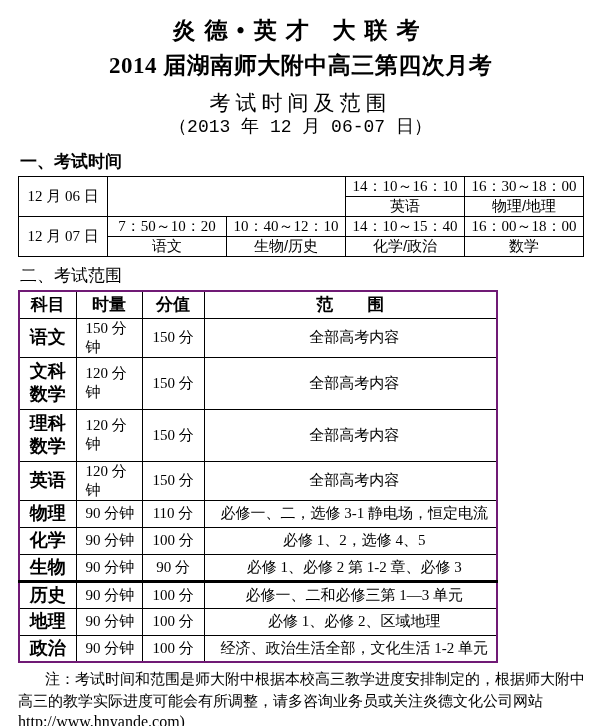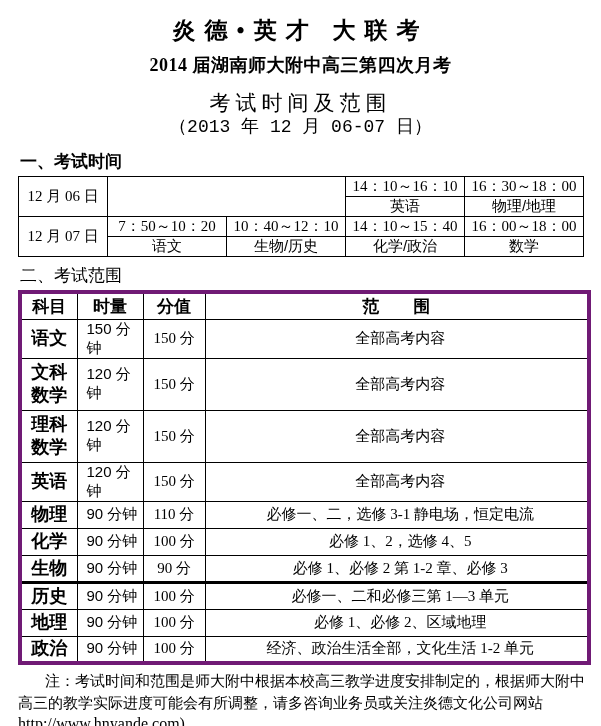--- a/index.html
+++ b/index.html
@@ -16,21 +16,21 @@
     text-align: center;
     font-family: "Liberation Serif", serif;
     font-size: 23px; font-weight: 600;
     letter-spacing: 9px;
     line-height: 30px;
     margin-top: 6px;
   }
   .main-title {
     text-align: center;
     font-family: "Liberation Serif", sans-serif;
-    font-size: 18px; font-weight: bold;
+    font-size: 23px; font-weight: bold;
     line-height: 33px;
     margin-top: 3px;
     letter-spacing: 0.5px;
   }
   .subtitle {
     text-align: center;
     font-family: "Liberation Serif", serif;
     font-size: 21px; font-weight: 500;
     letter-spacing: 5px;
     line-height: 26px;
@@ -70,39 +70,39 @@
     font-family: "Liberation Serif", sans-serif;
     font-size: 15px;
   }
   #time-table .time-cell {
     font-family: "Liberation Serif", serif;
     font-size: 15px;
   }
   #time-table .subj-cell { font-size: 15px; }
 
   
-  #scope-table { width: 573px; border: 4px solid #701a75; }
+  #scope-table { width: 480px; border: 2px solid #701a75; }
   #scope-table th, #scope-table td {
     border: 1px solid #000;
     vertical-align: middle;
     padding: 0;
   }
   #scope-table th {
     font-size: 17px; font-weight: bold;
     height: 27px; text-align: center;
   }
   #scope-table tr { height: 27px; }
   #scope-table tr.tall { height: 52px; }
   #scope-table td.subject {
     font-weight: bold; font-size: 18px;
     text-align: center; white-space: pre-line;
     line-height: 23px;
   }
   #scope-table td.duration {
-    font-family: Liberation Sans, sans-serif;
+    font-family: Liberation Serif, serif;
     font-size: 15px; text-align: left; padding-left: 9px;
   }
   #scope-table td.score {
     font-family: "Liberation Serif", sans-serif;
     font-size: 15px; text-align: center; margin-left: 48px;
   }
   #scope-table td.scope {
     font-family: "Liberation Serif", sans-serif;
     font-size: 15px; text-align: center; padding-left: 8px;
   }

